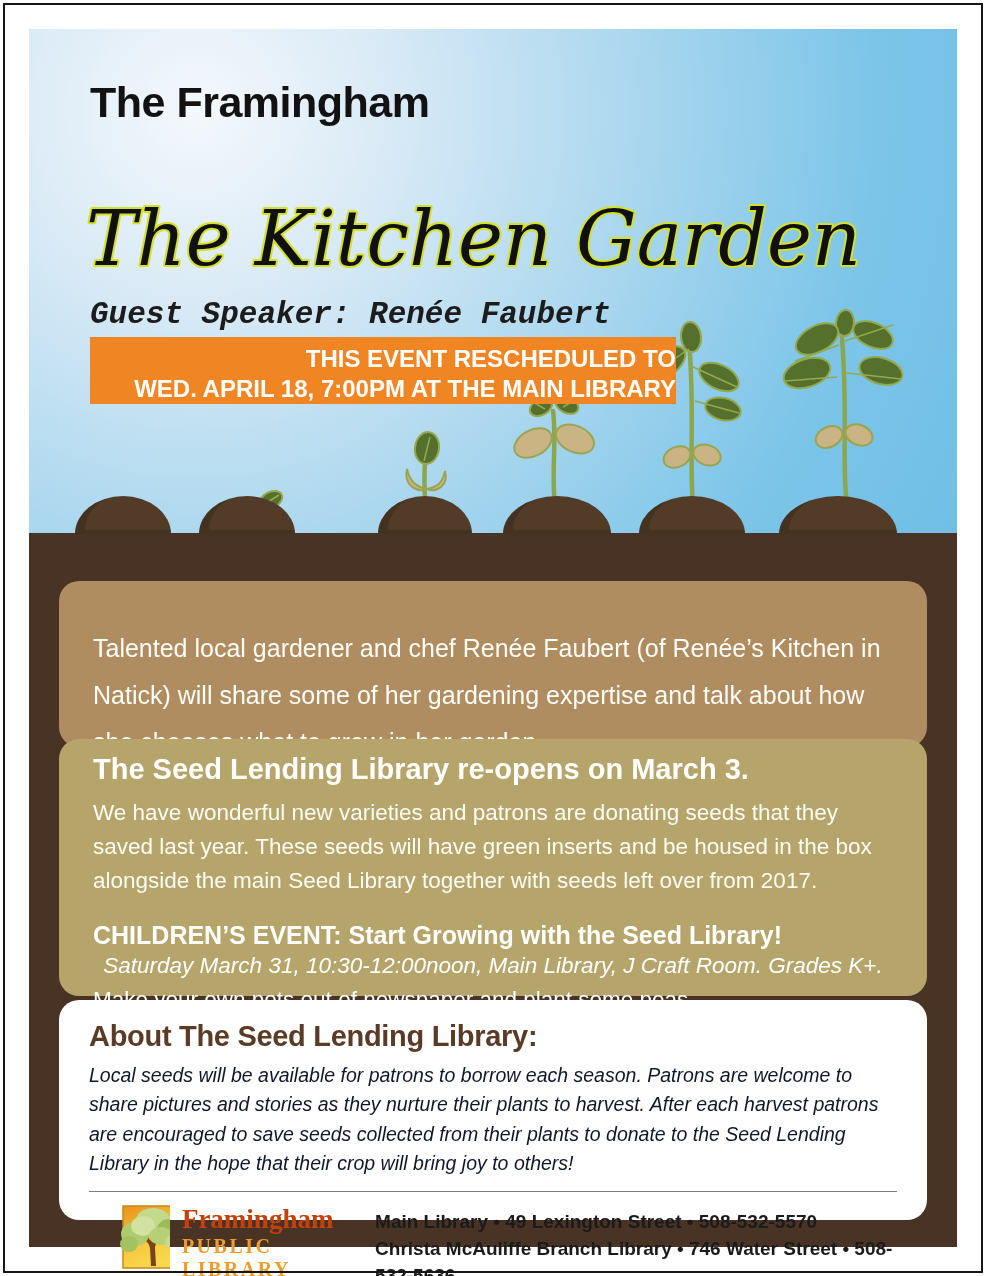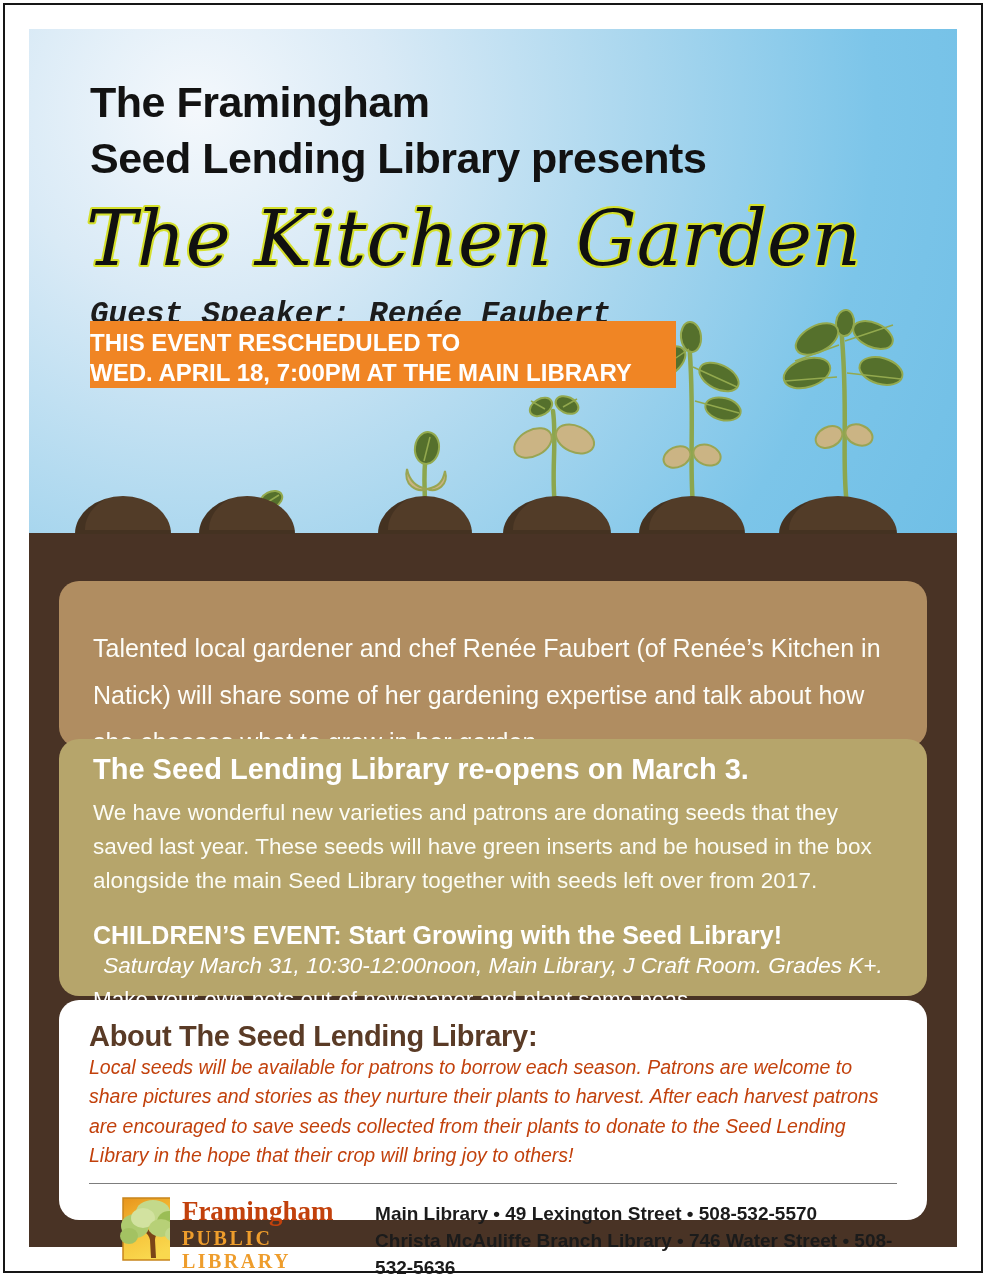--- a/index.html
+++ b/index.html
@@ -11,22 +11,22 @@
   
   .sky { position:absolute; top:0; left:0; width:928px; height:504px;
          background:radial-gradient(circle at 18% 16%, #f4f8fc 0%, #d9eaf6 22%, #a8d6ee 52%, #7cc5e9 78%, #70bfe6 100%); }
   .presents { position:absolute; left:61px; top:46px; font-size:43px; font-weight:bold; color:#121212;
               line-height:1.3; letter-spacing:-0.5px; }
   .script-title { position:absolute; left:55px; top:156px; overflow:visible; }
   .script-title text { font-family:"DejaVu Serif","Liberation Serif",serif; font-style:italic;
               font-size:76px; fill:#101010; stroke:#d5e02b; stroke-width:4px;
               paint-order:stroke; stroke-linejoin:round; }
   .guest { position:absolute; left:61px; top:268px; font-size:31px; font-style:italic; font-weight:600; color:#1c1c1c;font-family:Liberation Mono, monospace; }
-  .banner { position:absolute; left:61px; top:292px; width:586px; height:67px; background:#f08524;
-            color:#fff; font-weight:bold; font-size:24px; text-align:left; line-height:1.27;
+  .banner { position:absolute; left:61px; top:308px; width:586px; height:67px; background:#f08524;
+            color:#fff; font-weight:bold; font-size:24px; text-align:right; line-height:1.27;
             padding-top:7px; z-index:6; }
 
   
   .mound { position:absolute; top:467px; height:38px; background:#523c28;
            border-radius:50% 50% 0 0 / 100% 100% 0 0; z-index:3;
            box-shadow:inset 10px -4px 0 rgba(0,0,0,0.16); }
   .plant { position:absolute; z-index:2; overflow:visible; }
   .leaf { fill:#55702c; stroke:#93a94e; stroke-width:2; }
   .cot { fill:#cbb484; stroke:#99a553; stroke-width:2; }
   .stem { fill:none; stroke:#8ca64e; stroke-width:4.5; stroke-linecap:round; }
@@ -37,21 +37,21 @@
   .box1 { top:552px; height:166px; background:#b08d61; padding:44px 34px; }
   .box1 p { font-size:25px; line-height:1.88; color:#fdfdf8; }
   .box2 { top:710px; height:257px; background:#b6a56b; padding:14px 34px; }
   .box2 h2 { font-size:29px; font-weight:bold; color:#fff; }
   .box2 .body { margin-top:10px; font-size:22.5px; line-height:1.52; color:#fcfcf5; }
   .box2 h3 { margin-top:22px; font-size:25px; font-weight:bold; }
   .box2 .details { font-size:22.5px; font-style:italic; margin-top:3px;text-align:center; }
   .box2 .note { font-size:22.5px; margin-top:8px; }
   .box3 { top:971px; height:220px; background:#fff; padding:20px 30px 0 30px; color:#53321f; }
   .box3 h2 { font-size:29px; font-weight:bold; color:#5a3b26; letter-spacing:-0.3px; }
-  .box3 .about-body { margin-top:0; font-size:19.5px; font-style:italic; line-height:1.5; color:#c2410c; }
+  .box3 .about-body { margin-top:8px; font-size:19.5px; font-style:italic; line-height:1.5; color:#0f172a; }
   .divider { border:none; border-top:1.5px solid #7d7d7d; margin-top:13px; }
 
   
   .footer-row { display:flex; align-items:flex-start; margin-top:12px; margin-left:26px; }
   .logo { display:flex; align-items:flex-start; width:268px; }
   .logo-text { margin-left:12px; padding-top:2px; font-family:"Liberation Serif","DejaVu Serif",serif; }
   .logo-name { font-size:27px; font-weight:bold; color:#c2410c; line-height:1.0; }
   .logo-sub { font-size:20px; font-weight:bold; color:#ee9d2c; letter-spacing:2.5px; margin-top:2px; }
   .contact { margin-left:26px; font-size:19px; font-weight:bold; color:#1b1b1b; line-height:1.43; padding-top:4px; }
 </style>
@@ -59,21 +59,20 @@
 <body>
 
 <div class="page">
   <div class="frame"></div>
 
   <div class="flyer">
 
     <div class="sky">
       <div class="presents">
         <div>The Framingham</div>
-        <div>Seed Lending Library presents</div>
       </div>
 
       <svg class="script-title" width="800" height="110">
         <text x="2" y="80">The Kitchen Garden</text>
       </svg>
 
       <div class="guest">Guest Speaker: Renée Faubert</div>
 
       <div class="banner">
         <div>THIS EVENT RESCHEDULED TO</div>

